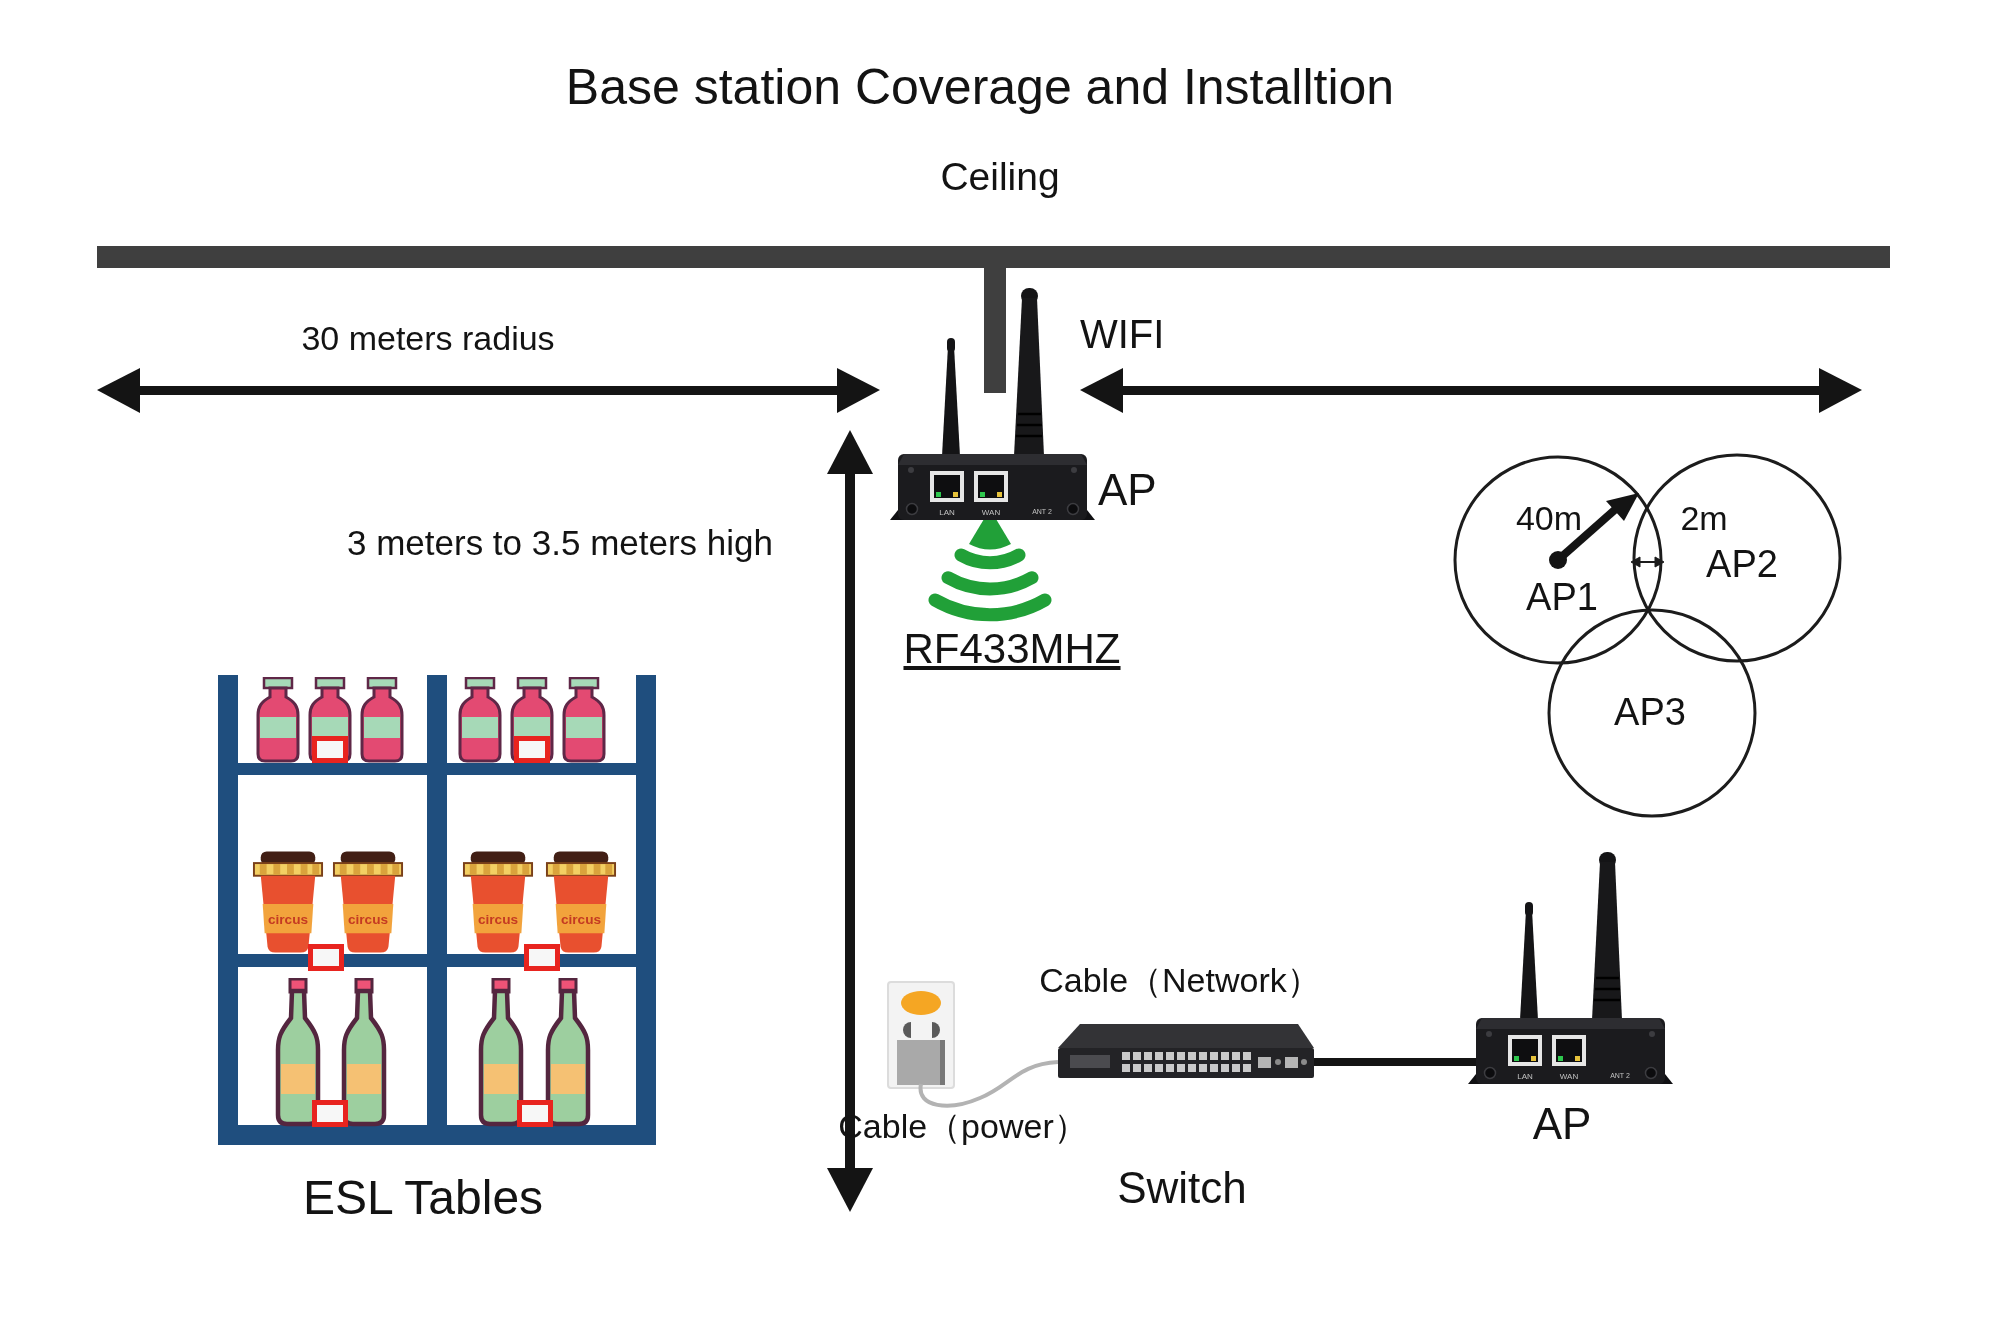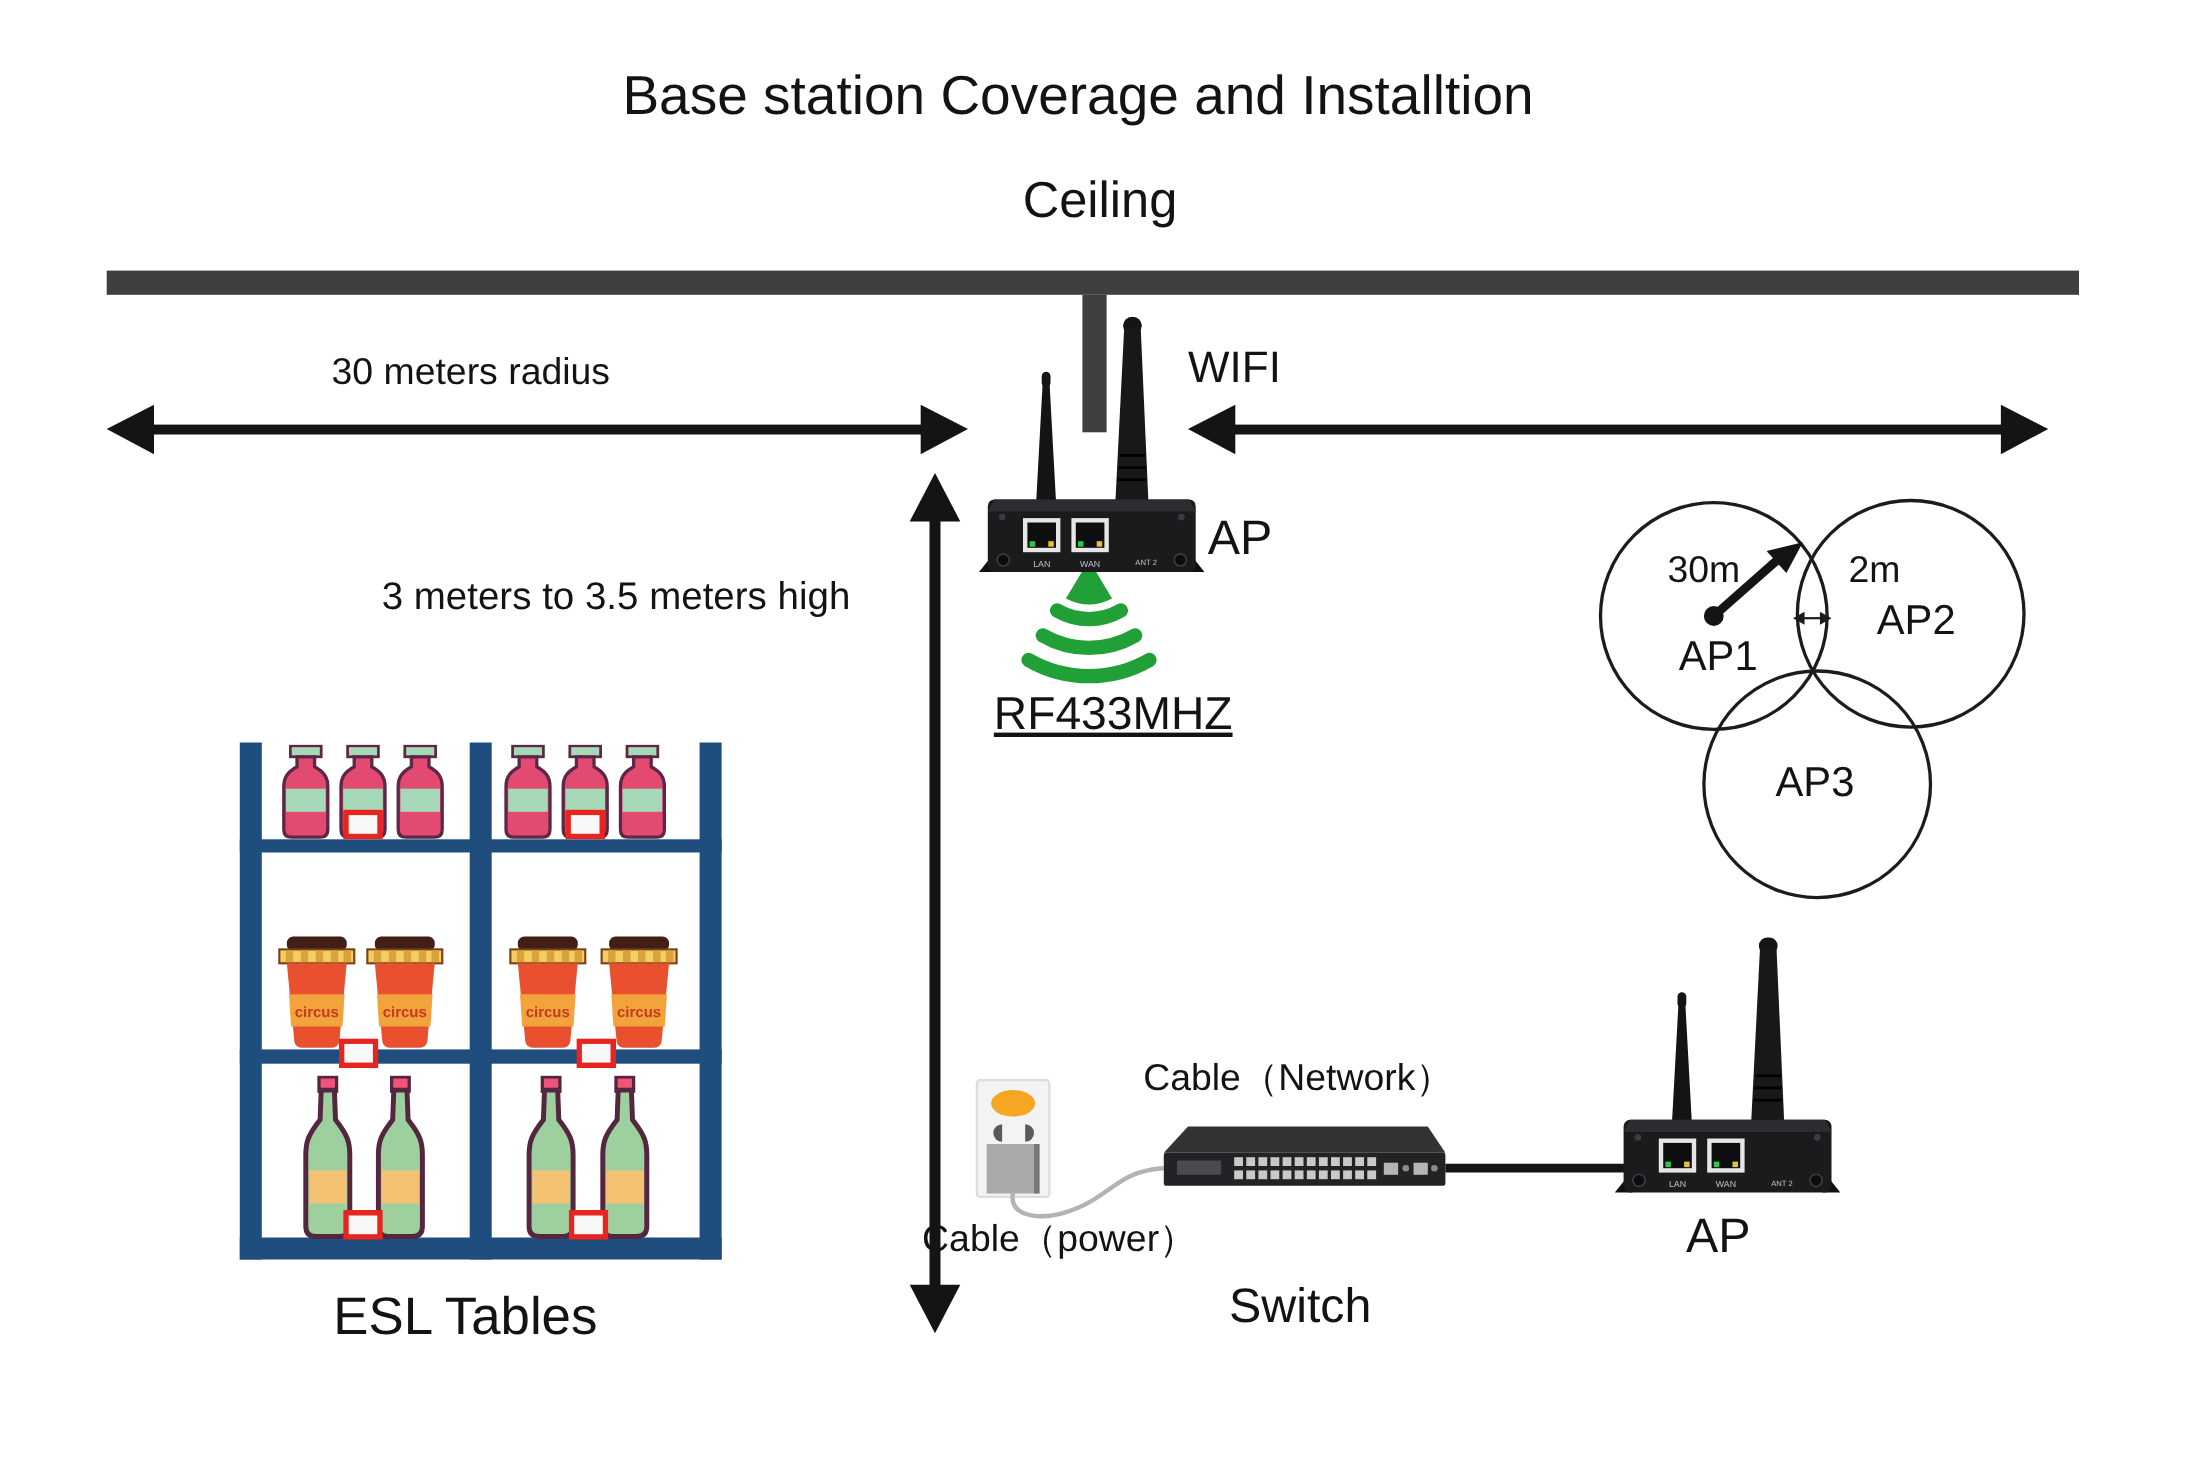--- a/index.html
+++ b/index.html
@@ -4,21 +4,21 @@
 <style>
   html,body{margin:0;padding:0;background:#ffffff;}
   #canvas{
     position:relative;width:2000px;height:1333px;background:#ffffff;overflow:hidden;
     font-family:"Liberation Sans","DejaVu Sans",sans-serif;color:#111;
   }
   #gfx{position:absolute;left:0;top:0;width:2000px;height:1333px;}
   .lbl{position:absolute;white-space:nowrap;transform:translateX(-50%);line-height:1.1;color:#131313;}
   .lbl-left{position:absolute;white-space:nowrap;line-height:1.1;color:#131313;margin-top:14px;}
   .fs-title{font-size:50px;}
-  .fs-ceiling{font-size:46px;}
+  .fs-ceiling{font-size:39px;}
   .fs-note{font-size:34px;}
   .fs-height{font-size:35px;}
   .fs-wifi{font-size:40px;}
   .fs-ap{font-size:44px;}
   .fs-rf{font-size:42px;}
   .fs-circle{font-size:38px;}
   .fs-dim{font-size:34px;}
   .fs-esl{font-size:48px;}
 </style>
 </head>
@@ -237,21 +237,21 @@
 
   <div class="lbl fs-title" style="left:980px;top:60px;">Base station Coverage and Installtion</div>
   <div class="lbl fs-ceiling" style="left:1000px;top:156px;">Ceiling</div>
   <div class="lbl fs-note" style="left:428px;top:320px;">30 meters radius</div>
   <div class="lbl-left fs-wifi" style="left:1080px;top:298px;">WIFI</div>
   <div class="lbl-left fs-ap" style="left:1098px;top:452px;">AP</div>
   <div class="lbl fs-rf" style="left:1012px;top:626px;text-decoration:underline;">RF433MHZ</div>
   <div class="lbl fs-height" style="left:560px;top:524px;">3 meters to 3.5 meters high</div>
   <div class="lbl fs-esl" style="left:423px;top:1172px;">ESL Tables</div>
 
-  <div class="lbl fs-dim" style="left:1549px;top:500px;">30m</div>
+  <div class="lbl fs-dim" style="left:1549px;top:500px;">40m</div>
   <div class="lbl fs-circle" style="left:1562px;top:556px;margin-top:21px;">AP1</div>
   <div class="lbl fs-dim" style="left:1704px;top:500px;text-align:right;">2m</div>
   <div class="lbl fs-circle" style="left:1742px;top:544px;">AP2</div>
   <div class="lbl fs-circle" style="left:1650px;top:692px;">AP3</div>
 
   <div class="lbl fs-note" style="left:1180px;top:962px;">Cable（Network）</div>
   <div class="lbl fs-ap" style="left:1182px;top:1164px;text-align:center;">Switch</div>
   <div class="lbl fs-note" style="left:963px;top:1108px;">Cable（power）</div>
   <div class="lbl fs-ap" style="left:1562px;top:1100px;">AP</div>
 </div>

